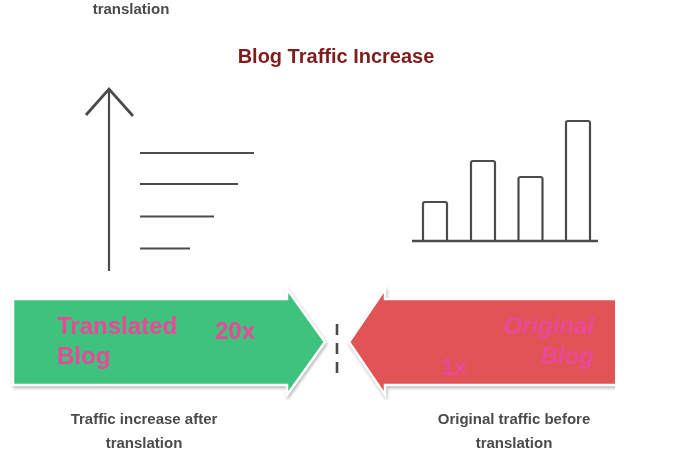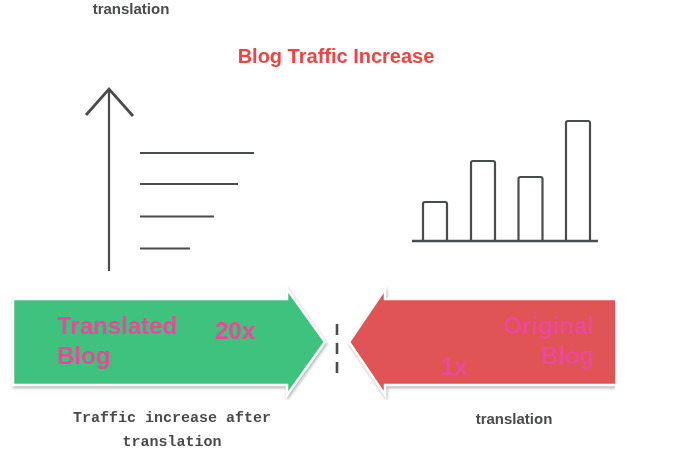--- a/index.html
+++ b/index.html
@@ -10,47 +10,47 @@
     background: #ffffff;
     overflow: hidden;
     font-family: "Liberation Sans", sans-serif;
     color: #4a4b4d;
   }
   .abs { position: absolute; }
   .title {
     left: 106px; top: 43px; width: 460px;
     text-align: center;
     font-size: 20px; font-weight: 700; line-height: 26px;
-    color: #ef4444;
+    color: #7f1d1d;
   }
   .top-cropped {
     left: 61px; top: 1px; width: 140px;
     text-align: center;
     font-size: 15px; font-weight: 700; line-height: 15px;
     color: #4a4b4d;
   }
   .caption {
     top: 407px; width: 240px;
     text-align: center;
     font-size: 15px; font-weight: 700; line-height: 24px;
     color: #4a4b4d;
   }
-  .caption.left  { left: 52px; font-family: Liberation Mono, monospace; }
+  .caption.left  { left: 24px; }
   .caption.right { left: 394px; }
   .arrow-text {
     color: #ec4899;
     font-weight: 700;
     font-size: 24px;
     line-height: 30px;
     white-space: nowrap;
   }
   .lbl-translated { left: 57px;  top: 311px; text-align: left; }
   .mult-20x       { left: 205px; top: 316px; width: 60px; text-align: center; }
   .mult-1x        { left: 430px; top: 316px; width: 48px; text-align: center; margin-top: 36px; }
-  .lbl-original   { left: 500px; top: 311px; width: 94px; text-align: right; }
+  .lbl-original   { left: 500px; top: 311px; width: 94px; text-align: right; font-style: italic; }
   .shape-shadow { filter: drop-shadow(1px 2px 1.5px rgba(0,0,0,0.28)); }
 </style>
 </head>
 <body>
 
 <div class="canvas">
 
   <div class="abs top-cropped">translation</div>
 
   <div class="abs title">Blog Traffic Increase</div>
@@ -96,16 +96,17 @@
   <div class="abs arrow-text lbl-original">
     <div>Original</div>
     <div>Blog</div>
   </div>
 
   <div class="abs caption left">
     <div>Traffic increase after</div>
     <div>translation</div>
   </div>
   <div class="abs caption right">
+    <div>Original traffic before</div>
     <div>translation</div>
   </div>
 
 </div>
 
 </body></html>

